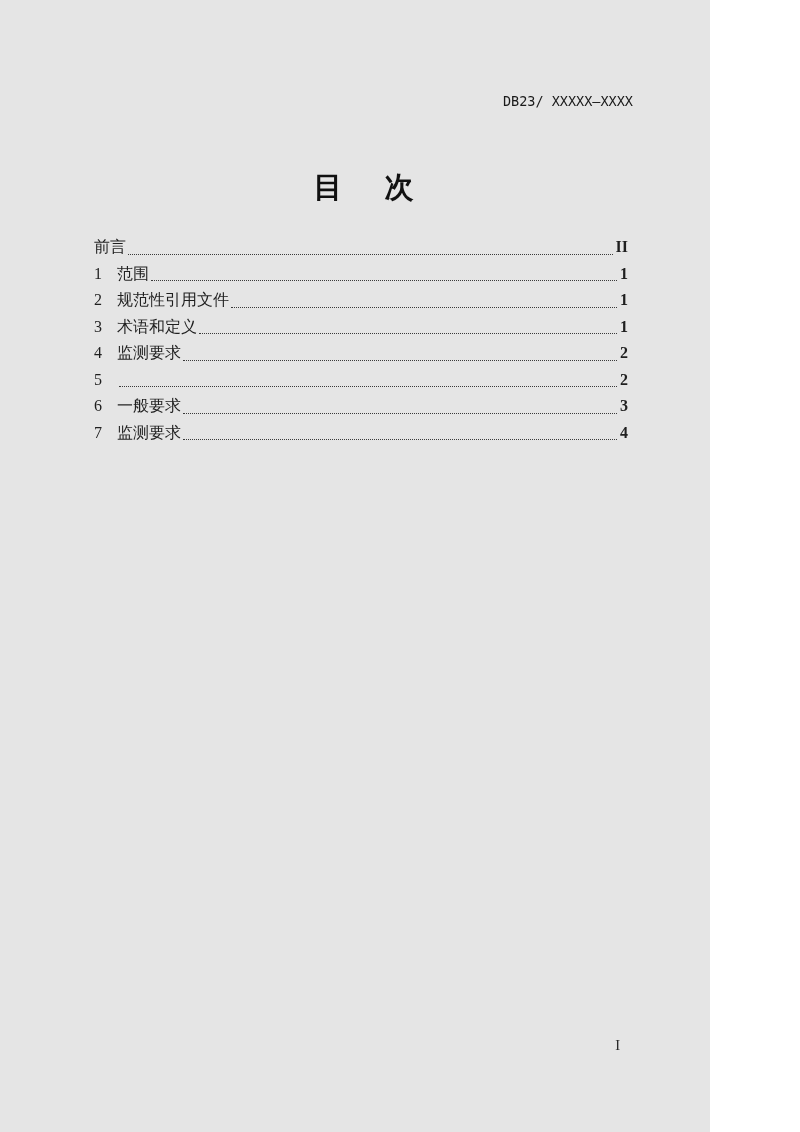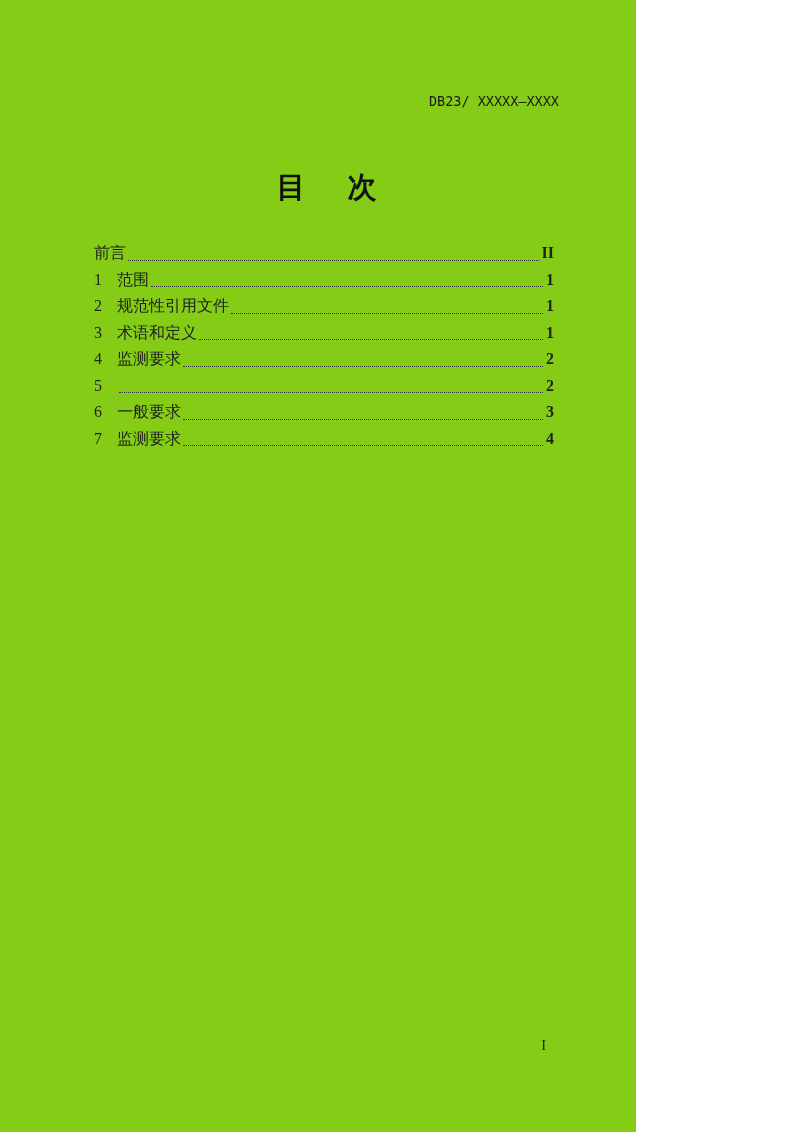--- a/index.html
+++ b/index.html
@@ -2,23 +2,23 @@
 <html><head>
 <meta charset="utf-8">
 <style>
   html, body {
     margin: 0;
     padding: 0;
     background: #ffffff;
   }
   .page {
     position: relative;
-    width: 636px;
+    width: 710px;
     height: 1132px;
-    background: #84cc16;
+    background: #e5e5e5;
     font-family: "Liberation Serif", "DejaVu Serif", serif;
     color: #1f1f1f;
     overflow: hidden;
   }
   .header-code {
     position: absolute;
     top: 93px;
     right: 77px;
     font-family: "DejaVu Sans Mono", "Liberation Mono", monospace;
     font-size: 13.5px;
@@ -34,21 +34,21 @@
     display: flex;
     justify-content: center;
     gap: 42px;
     font-size: 29px;
     font-weight: bold;
     color: #111111;
     line-height: 1.1;
   }
   .toc {
     position: absolute;
-    top: 240px;
+    top: 234px;
     left: 94px;
     right: 82px;
   }
   .toc-row {
     display: flex;
     align-items: baseline;
     height: 26.5px;
     font-size: 16px;
     line-height: 26.5px;
     color: #1f1f1f;

